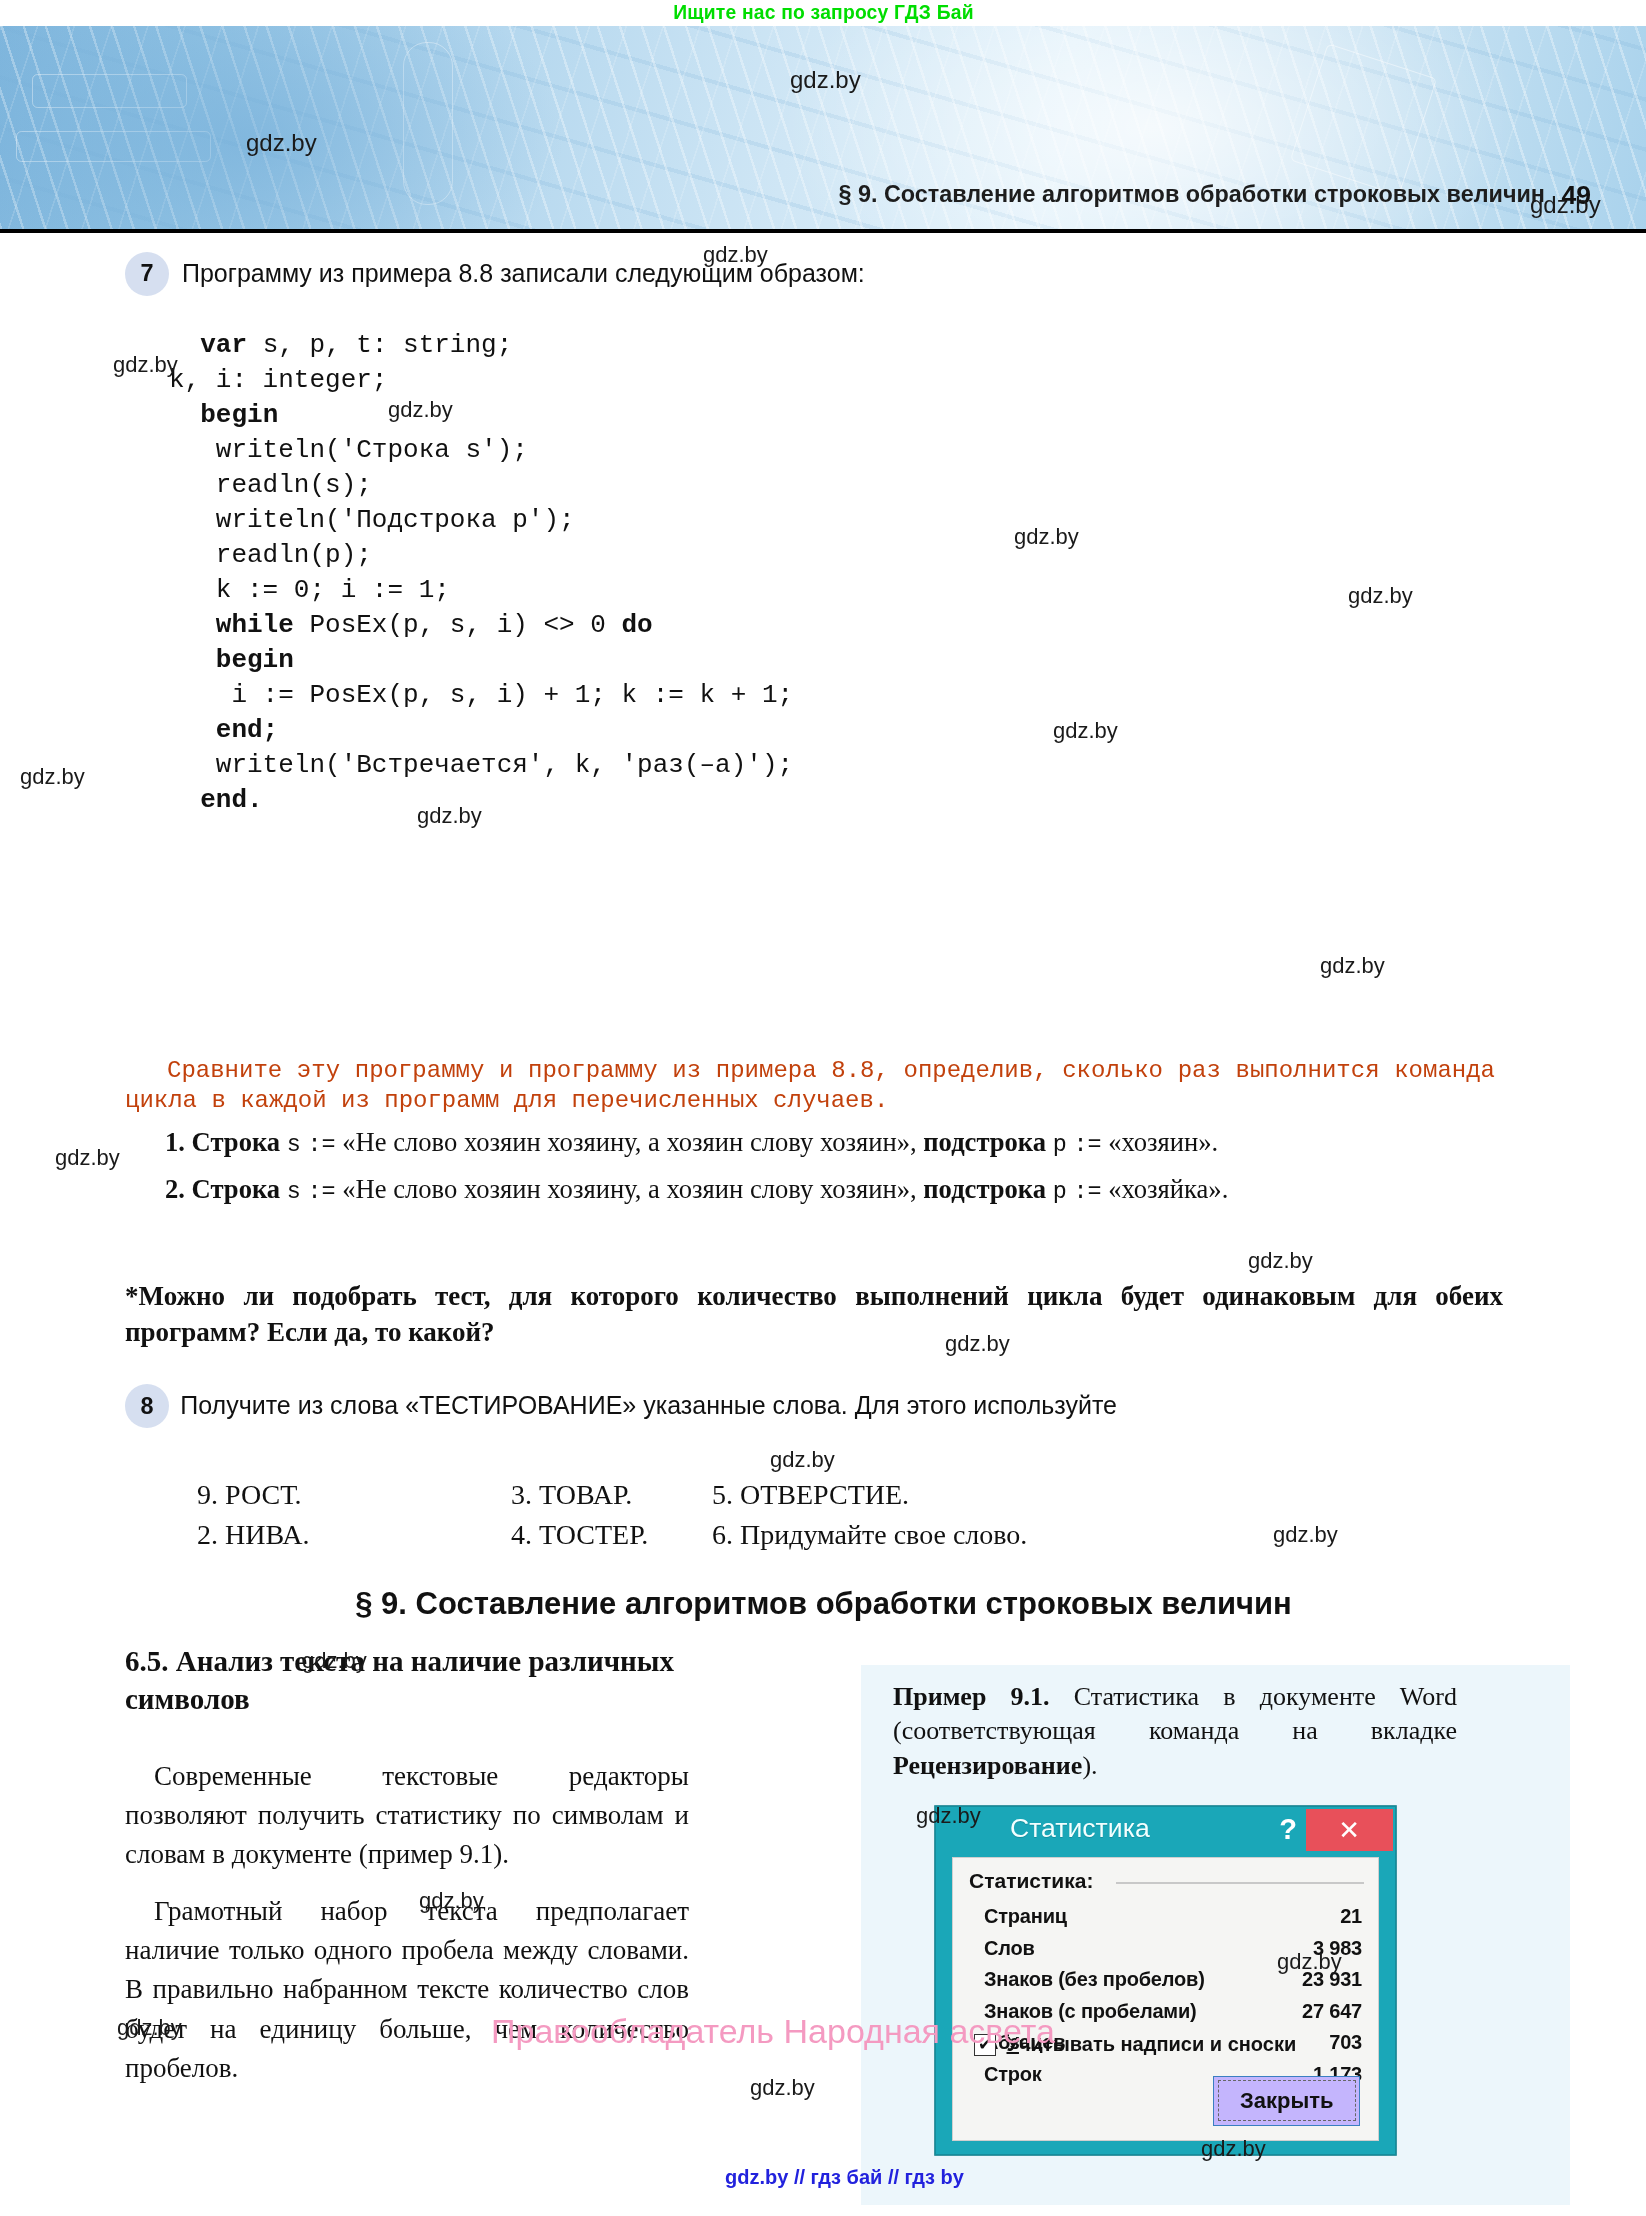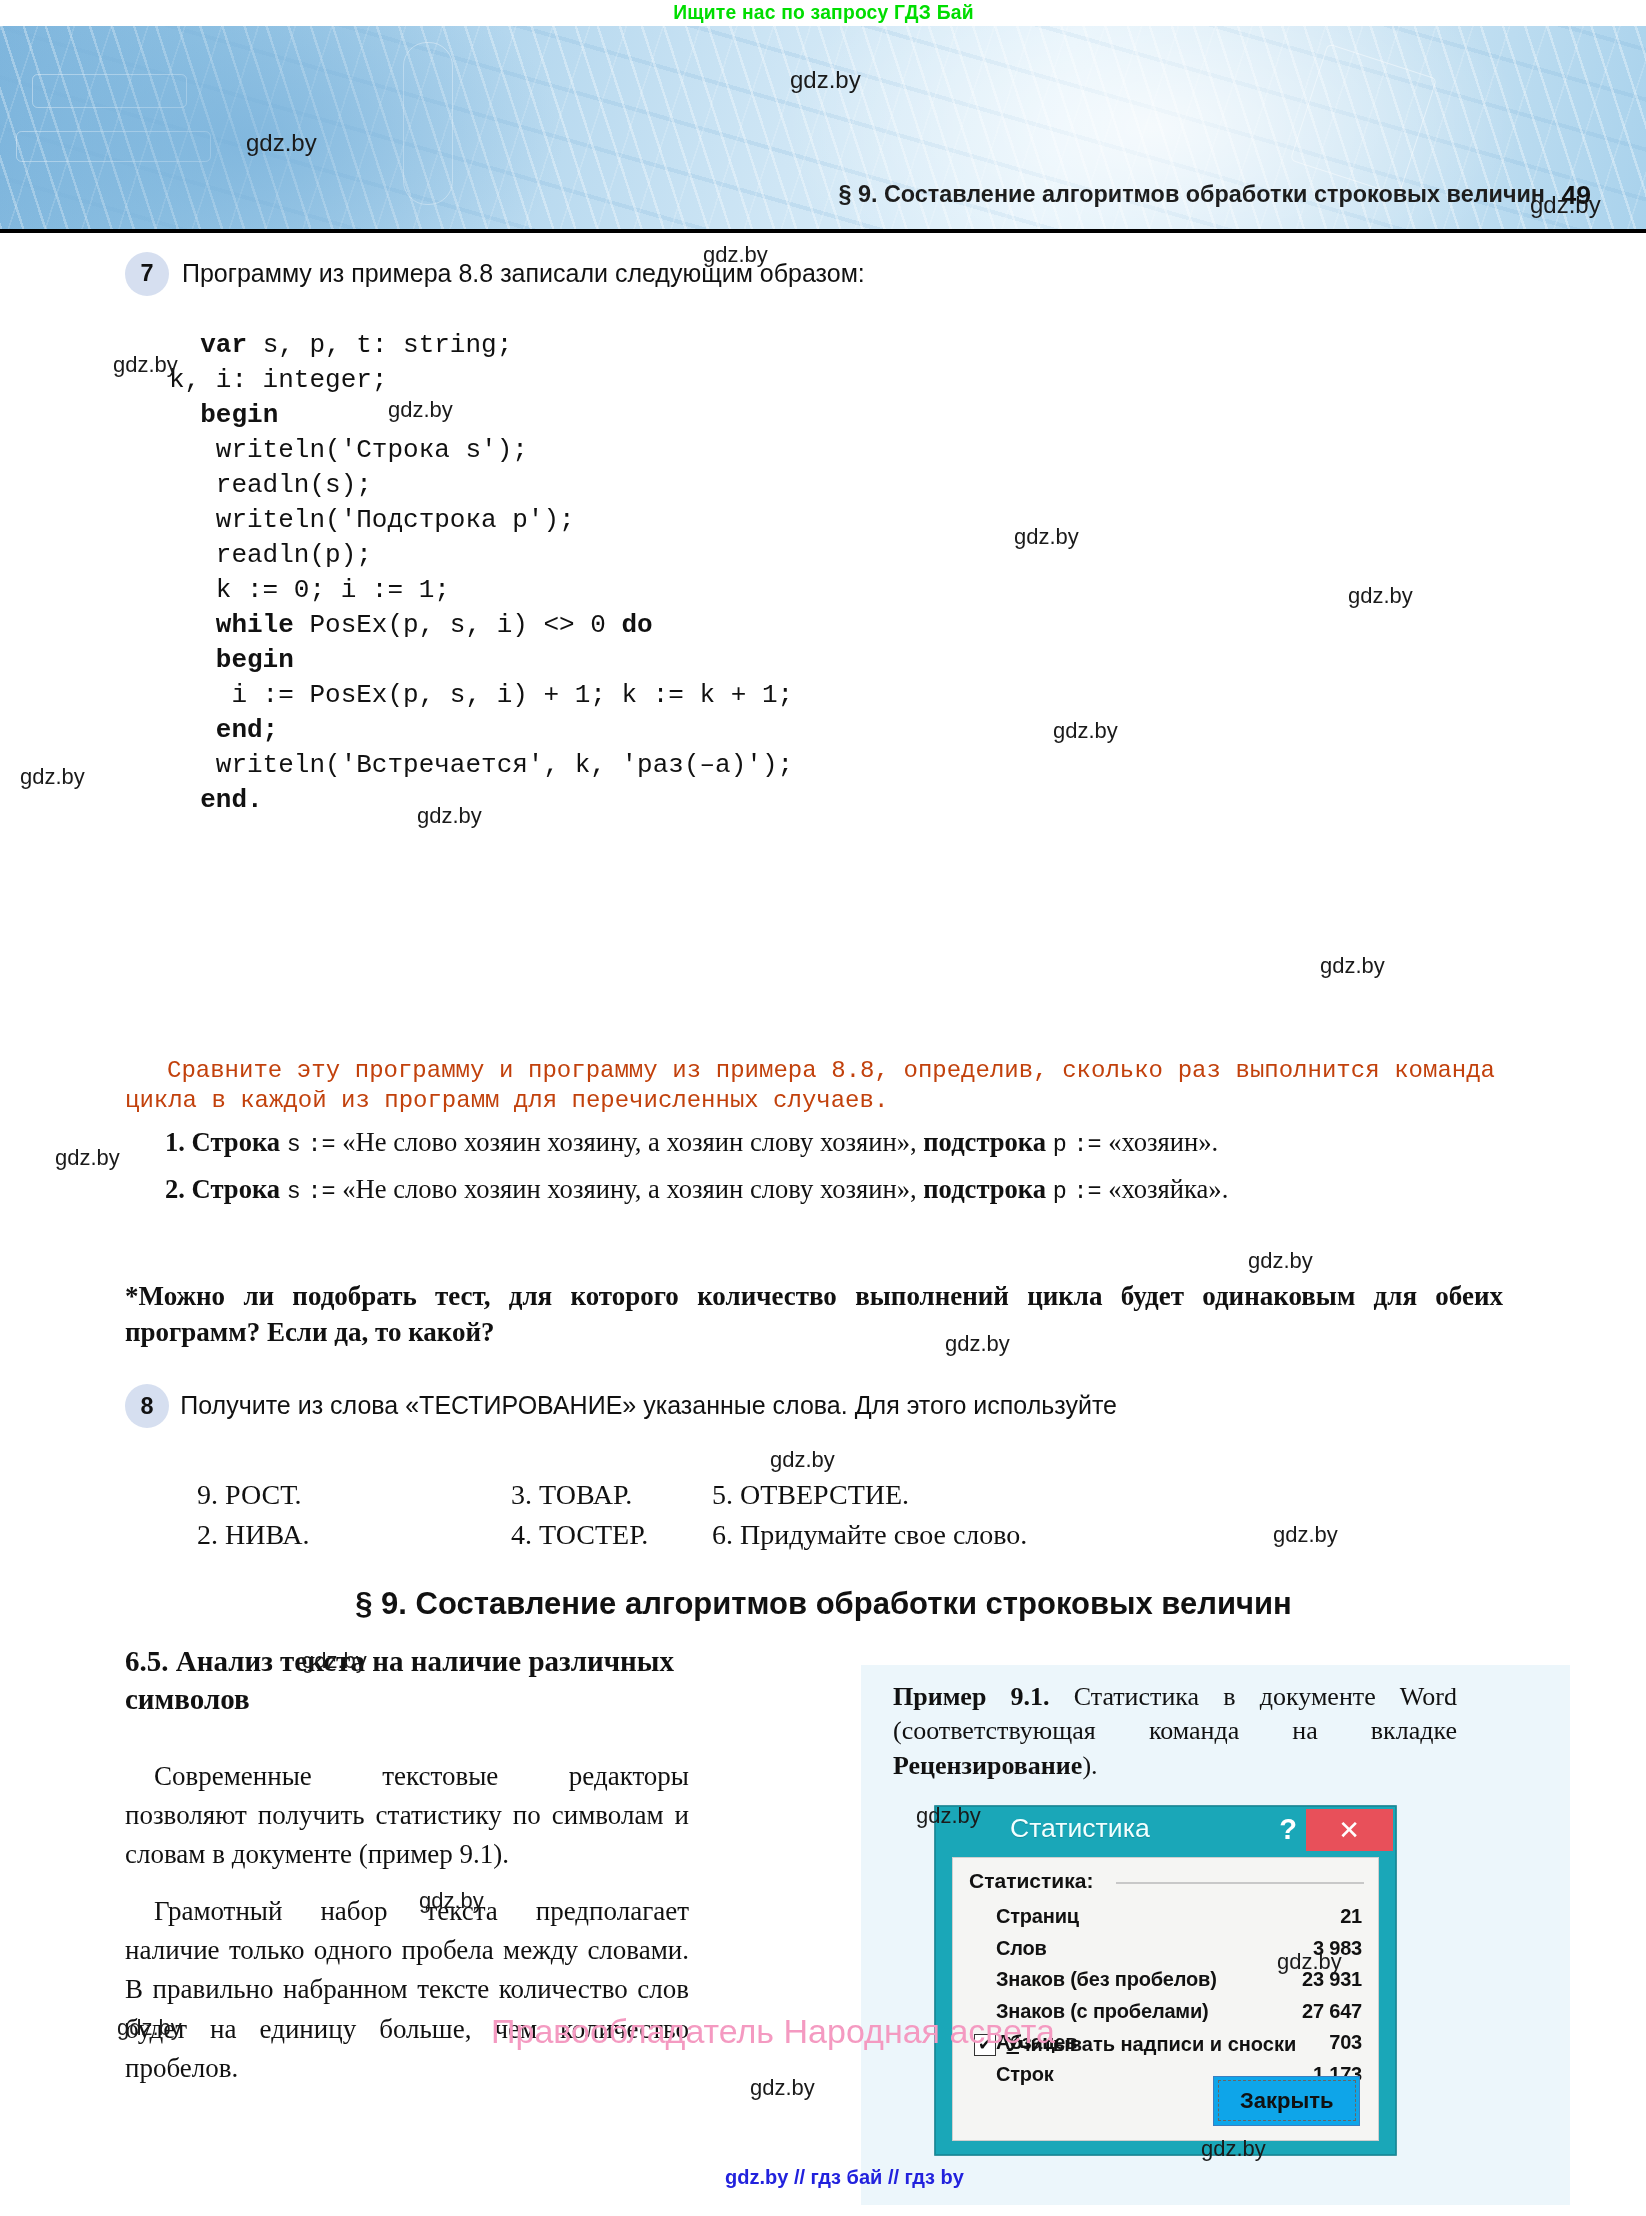--- a/index.html
+++ b/index.html
@@ -218,36 +218,35 @@
   .stat-header .rule{
     position:absolute;left:147px;right:0;top:13px;height:1.6px;background:#c8c8c8;
   }
   .stat-rows{
     position:absolute;left:31px;top:47px;right:16px;
   }
   .stat-row{
     display:flex;justify-content:space-between;align-items:center;
     font-size:20px;color:#111;font-weight:bold;margin-bottom:8.5px;
     letter-spacing:-0.2px;
-    margin-left:12px;
   }
   .stat-row .val{font-weight:bold;}
   .dlg-check{
     position:absolute;left:21px;bottom:84px;display:flex;align-items:center;gap:10.5px;
   }
   .dlg-check .box{
     width:20px;height:20px;border:1.6px solid #333;background:#fff;
     display:flex;align-items:center;justify-content:center;
     font-size:17px;color:#111;line-height:1;
   }
   .dlg-check .lbl{font-size:20px;font-weight:bold;color:#111;}
   .dlg-check .lbl .u{text-decoration:underline;}
   .dlg-btn{
     position:absolute;right:17.7px;bottom:14.5px;
-    width:145px;height:48px;background:#0ea5e9;
+    width:145px;height:48px;background:#c4b5fd;
     border:1.6px solid #3a7fc1;
     display:flex;align-items:center;justify-content:center;
     font-size:22px;font-weight:bold;color:#111;
   }
   .dlg-btn .inner{
     position:absolute;inset:3.2px;border:0.8px dashed #666;
   }
 
   
   .footer-owner{

